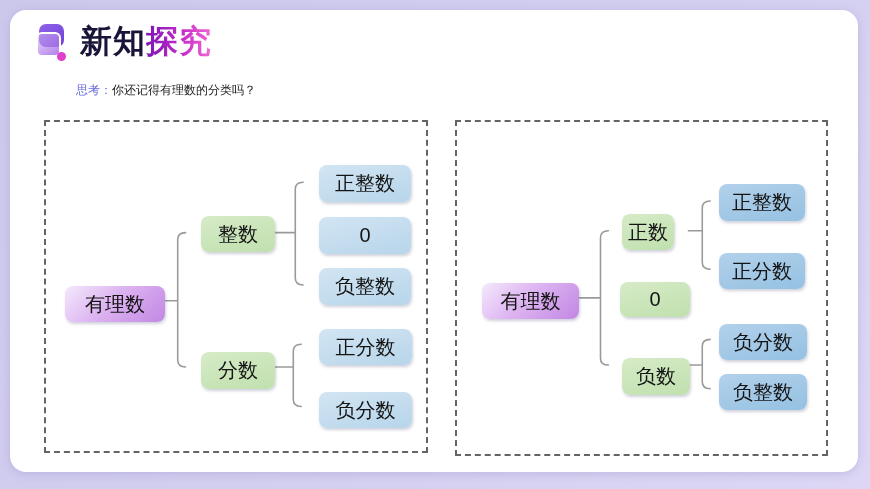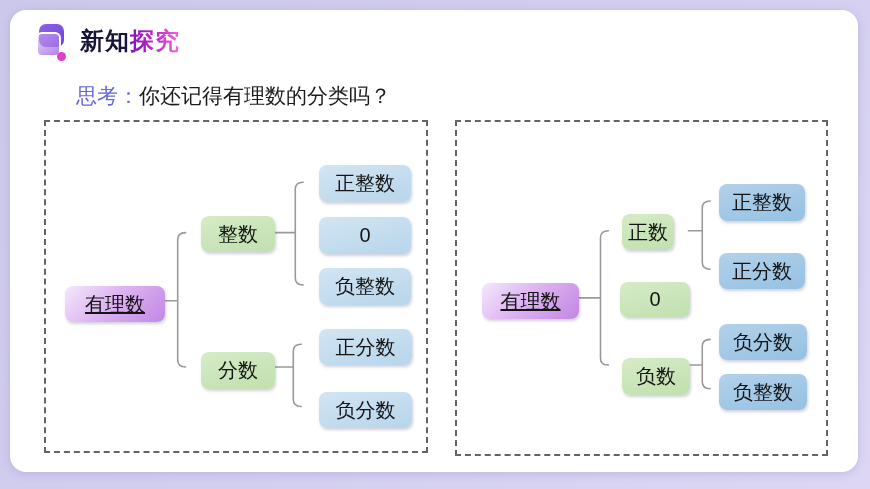--- a/index.html
+++ b/index.html
@@ -23,42 +23,42 @@
   }
   .hicon .front {
     position:absolute; left:0px; top:9px; width:25px; height:25px; border-radius:6px;
     border:2px solid #ffffff;
     background:linear-gradient(145deg,rgba(216,190,245,0.55) 0%,rgba(164,105,228,0.85) 100%);
   }
   .hicon .dot {
     position:absolute; left:21px; top:29px; width:9px; height:9px; border-radius:50%;
     background:#df3fc9;
   }
-  .title { font-size:24px; font-weight:700; letter-spacing:1px; line-height:36px; }
+  .title { font-size:32px; font-weight:700; letter-spacing:1px; line-height:36px; }
   .title .dark { color:#191538; }
   .title .pink {
     background:linear-gradient(90deg,#7d15b4 0%,#c52cc9 55%,#f468d7 100%);
     -webkit-background-clip:text; background-clip:text; color:transparent;
   }
   
-  .question { position:absolute; left:66px; top:72px; font-size:21px; color:#1c1c1c; }
+  .question { position:absolute; left:66px; top:72px; font-size:12px; color:#1c1c1c; }
   .question .prefix { color:#6569da; }
   
   .panel { position:absolute; border:2px dashed #646464; }
   .panel-left  { left:34px;  top:110px; width:384px; height:333px; }
   .panel-right { left:445px; top:110px; width:373px; height:336px; }
   .panel svg { position:absolute; left:0; top:0; width:100%; height:100%; }
   
   .node {
     position:absolute; display:flex; align-items:center; justify-content:center;
     font-size:20px; color:#141414; border-radius:8px;
     box-shadow:1px 2px 3px rgba(90,90,130,0.28);
     white-space:nowrap;
   }
-  .root   { background:linear-gradient(135deg,#f4e9fc 0%,#ddb4f1 45%,#c287e3 100%);text-decoration:underline; }
+  .root   { background:linear-gradient(135deg,#f4e9fc 0%,#ddb4f1 45%,#c287e3 100%); }
   .branch { background:linear-gradient(165deg,#d6ebc7 0%,#c0e0ae 100%); }
   .leaf-l { background:linear-gradient(165deg,#d2e5f3 0%,#b7d5ea 100%); }
   .leaf-r { background:linear-gradient(165deg,#b2d1eb 0%,#95c1e2 100%); }
   .brace { stroke:#9a9a9a; stroke-width:1.6; fill:none; stroke-linecap:round; }
 </style>
 </head>
 <body>
 
 <div class="card">
 

